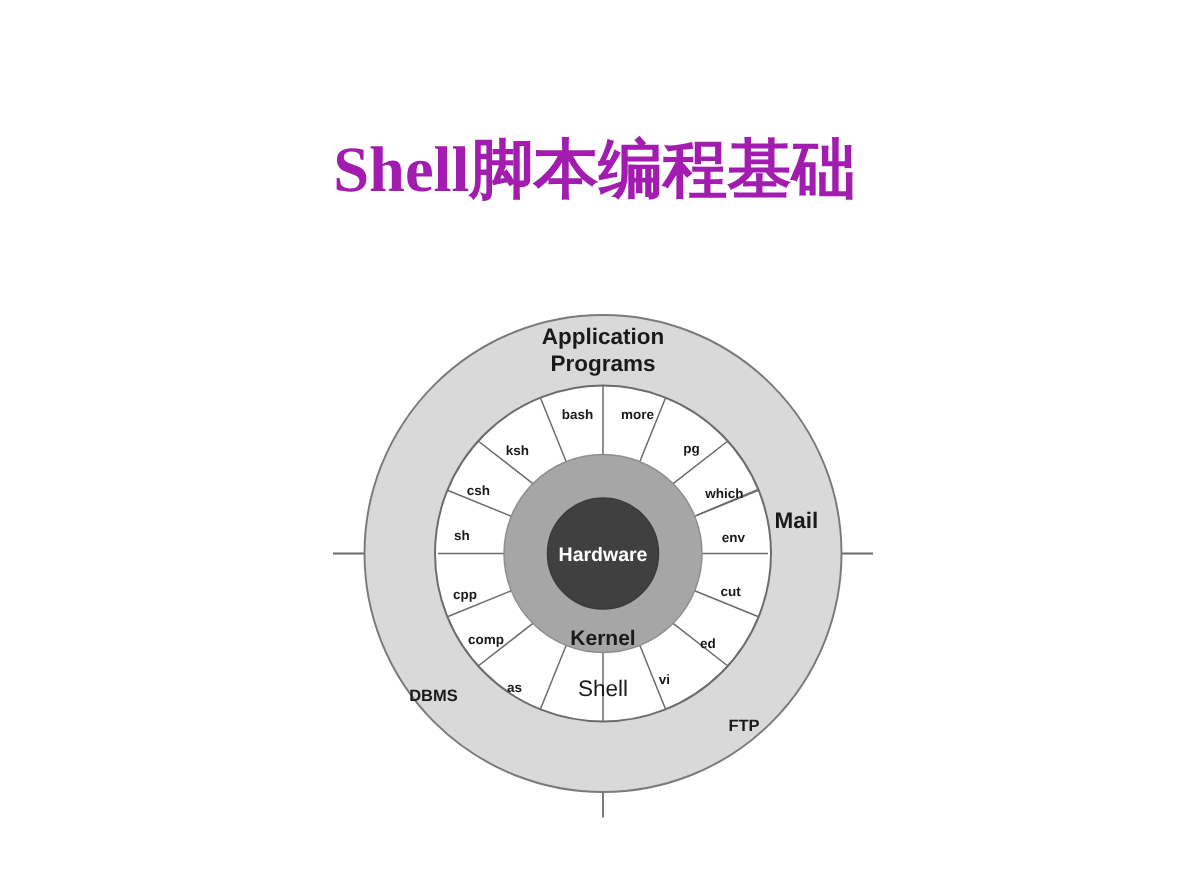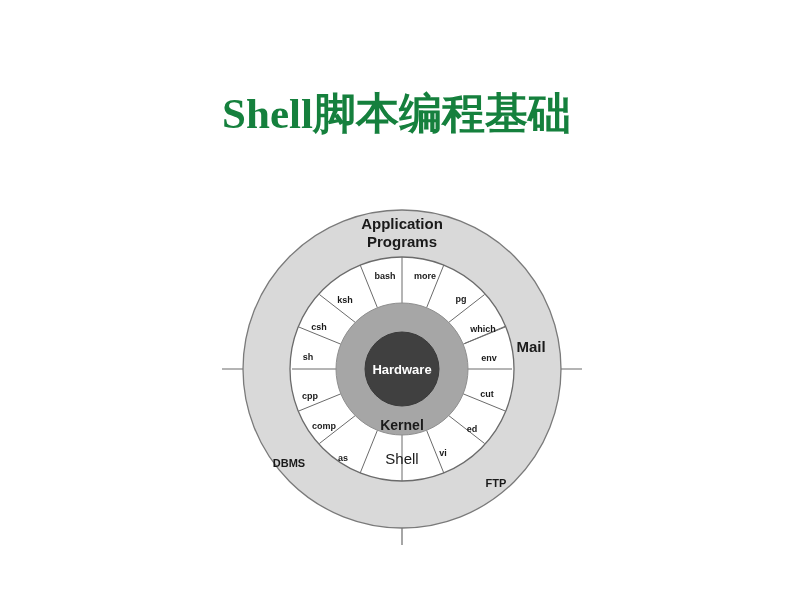--- a/index.html
+++ b/index.html
@@ -18,21 +18,21 @@
     width: 793px;
     height: 595px;
     background: #ffffff;
   }
   #slide-title {
     position: absolute;
     left: 0;
     top: 88px;
     width: 793px;
     text-align: center;
-    color: #15803d;
+    color: #a21caf;
     font-family: "Liberation Serif", serif;
     font-weight: bold;
     font-size: 43px;
     letter-spacing: 0px;
     line-height: 52px;
     white-space: nowrap;
   }
   #diagram-wrap {
     position: absolute;
     left: 0;

